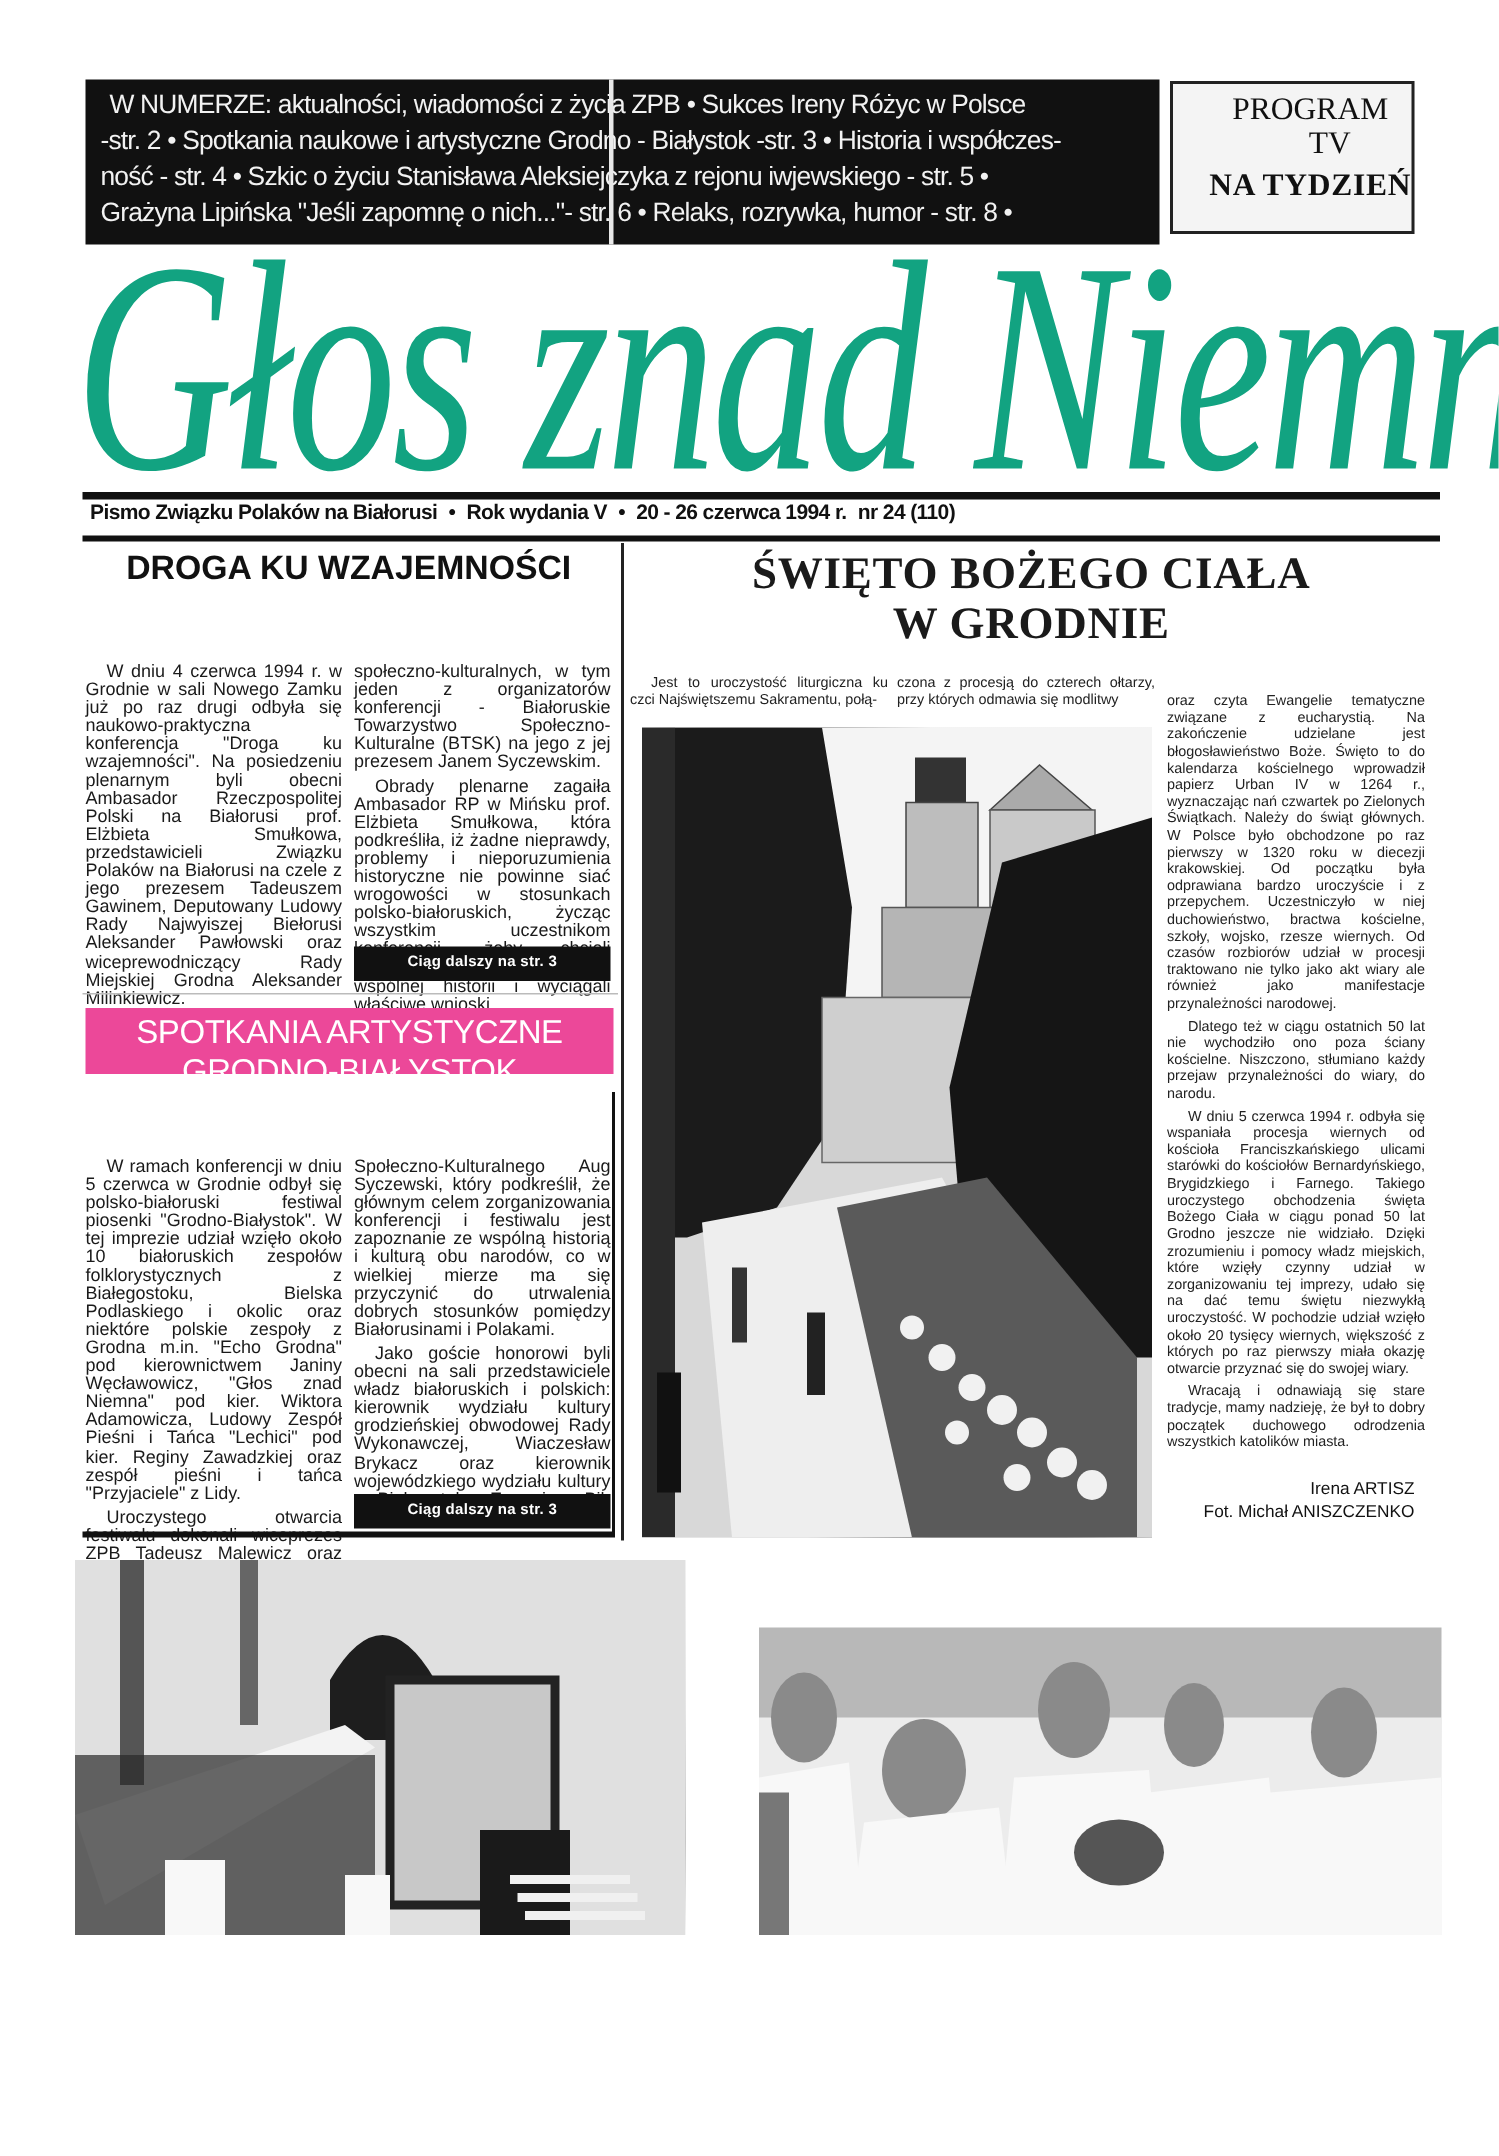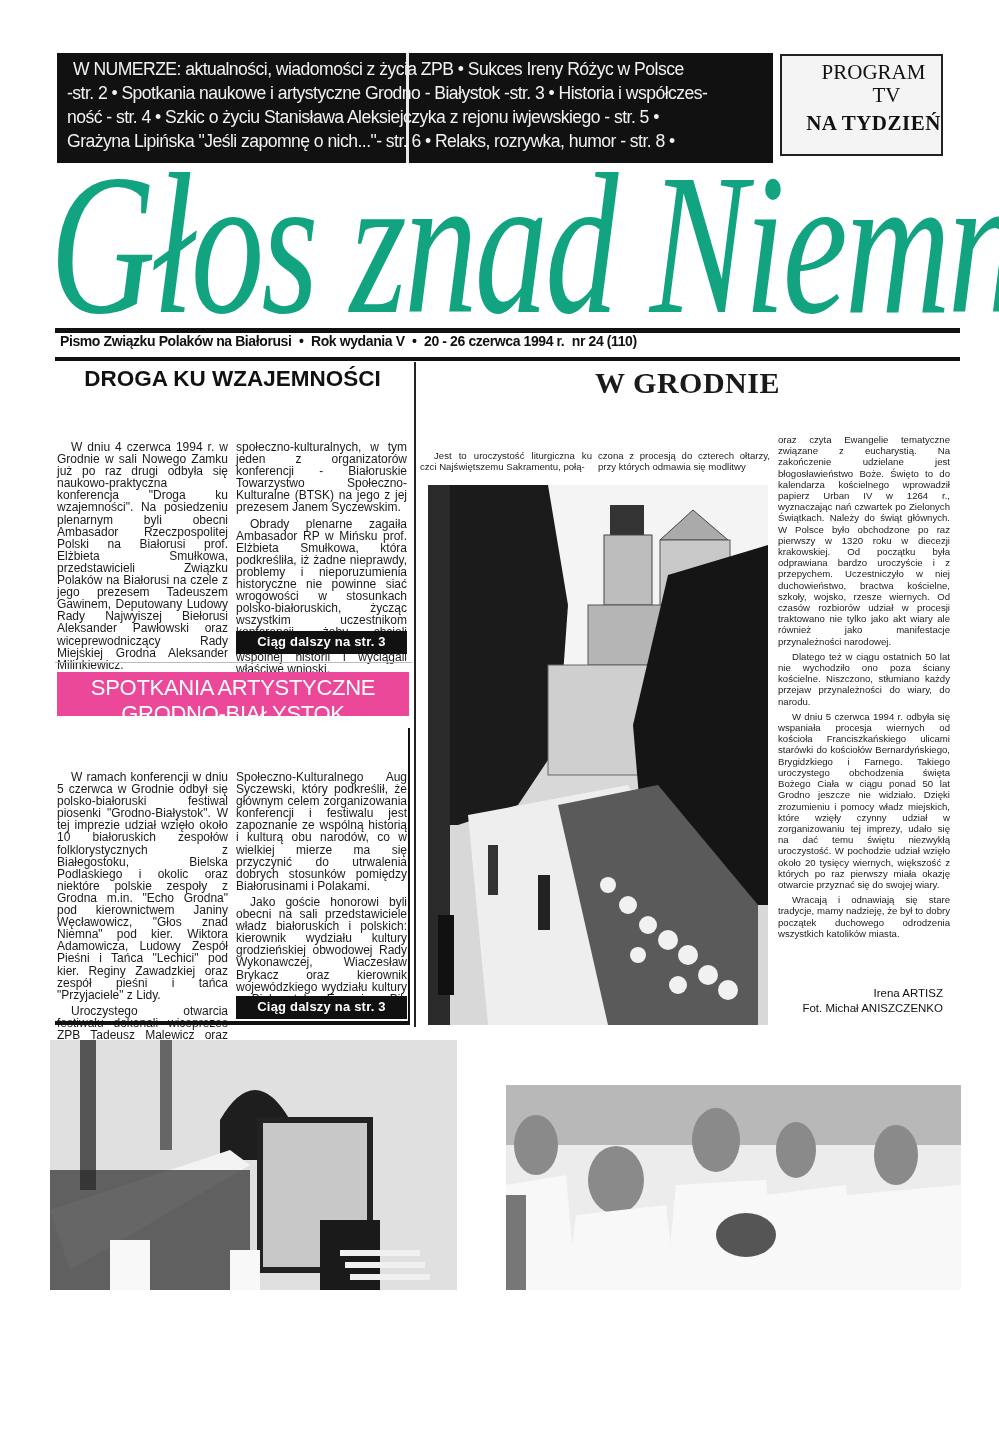--- a/index.html
+++ b/index.html
@@ -63,21 +63,21 @@
   .col-text {
     font-size: 12px; line-height: 12.1px; text-align: justify; color: #1a1a1a; margin-top: 36px;
   }
   .col-text p { text-indent: 14px; margin-bottom: 4px; }
   .col-text p.noindent { text-indent: 0; }
   #a1-col1 { left: 57px; top: 405px; width: 171px; }
   #a1-col2 { left: 236px; top: 405px; width: 171px; }
 
   .cont-box {
     background: #111; color: #fff; font-weight: bold;
-    font-size: 13px; line-height: 22px; text-align: center; white-space: nowrap;
+    font-size: 10px; line-height: 22px; text-align: center; white-space: nowrap;
     letter-spacing: 0.2px;
   }
   #a1-cont { left: 236px; top: 631px; width: 171px; height: 23px; }
 
   #sep-a1 { left: 55px; top: 662px; width: 357px; height: 1px; background: #bbb; }
 
   
   #a2-header {
     left: 57px; top: 672px; width: 352px; height: 44px;
     background: #ec4899; color: #fff; text-align: center;
@@ -92,21 +92,21 @@
   
   #a3-title {
     left: 425px; top: 366px; width: 525px; text-align: center;
     font-family: "Liberation Serif", serif; font-weight: bold; color: #1a1a1a;
     font-size: 30px; line-height: 33px; letter-spacing: 0.5px;
   }
   .small-text { font-size: 9.6px; line-height: 11.2px; color: #222; text-align: justify; }
   .small-text p { text-indent: 14px; margin-bottom: 4px; }
   #a3-col1 { left: 420px; top: 450px; width: 172px; }
   #a3-col2 { left: 598px; top: 450px; width: 172px; }
-  #a3-col3 { left: 778px; top: 434px; width: 172px; }
+  #a3-col3 { left: 778px; top: 462px; width: 172px; }
 
   #photo-procession {
     left: 428px; top: 485px; width: 340px; height: 540px;
     background:
       radial-gradient(ellipse at 20% 25%, #1a1a1a 0 22%, transparent 40%),
       radial-gradient(ellipse at 85% 45%, #111 0 25%, transparent 45%),
       radial-gradient(ellipse at 70% 85%, #2a2a2a 0 18%, transparent 40%),
       linear-gradient(180deg, #f0f0f0 0%, #e6e6e6 30%, #7a7a7a 50%, #9a9a9a 70%, #cfcfcf 100%);
     overflow: hidden;
   }
@@ -181,20 +181,21 @@
 </div>
 <div id="a2-col2" class="abs col-text">
   <p class="noindent">Społeczno-Kulturalnego Aug Syczewski, który podkreślił, że głównym celem zorganizowania konferencji i festiwalu jest zapoznanie ze wspólną historią i kulturą obu narodów, co w wielkiej mierze ma się przyczynić do utrwalenia dobrych stosunków pomiędzy Białorusinami i Polakami.</p>
   <p>Jako goście honorowi byli obecni na sali przedstawiciele władz białoruskich i polskich: kierownik wydziału kultury grodzieńskiej obwodowej Rady Wykonawczej, Wiaczesław Brykacz oraz kierownik wojewódzkiego wydziału kultury w Białymstoku, Eugeniusz Bil-Jaruzelski.</p>
 </div>
 <div id="a2-cont" class="abs cont-box">Ciąg  dalszy na str. 3</div>
 <div id="a2-border-right" class="abs"></div>
 <div id="a2-bottom-rule" class="abs"></div>
 
 <div id="a3-title" class="abs">
+  <div>ŚWIĘTO BOŻEGO  CIAŁA</div>
   <div>W GRODNIE</div>
 </div>
 <div id="a3-col1" class="abs small-text">
   <p>Jest to uroczystość liturgiczna ku czci Najświętszemu Sakramentu, połą-</p>
 </div>
 <div id="a3-col2" class="abs small-text">
   <p style="text-indent:0">czona z procesją do czterech ołtarzy, przy których odmawia się modlitwy</p>
 </div>
 <div id="a3-col3" class="abs small-text">
   <p style="text-indent:0">oraz czyta Ewangelie tematyczne związane z eucharystią. Na zakończenie udzielane jest błogosławieństwo Boże. Święto to do kalendarza kościelnego wprowadził papierz Urban IV w 1264 r., wyznaczając nań czwartek po Zielonych Świątkach. Należy do świąt głównych. W Polsce było obchodzone po raz pierwszy w 1320 roku w diecezji krakowskiej. Od początku była odprawiana bardzo uroczyście i z przepychem. Uczestniczyło w niej duchowieństwo, bractwa kościelne, szkoły, wojsko, rzesze wiernych. Od czasów rozbiorów udział w procesji traktowano nie tylko jako akt wiary ale również jako manifestacje przynależności narodowej.</p>

